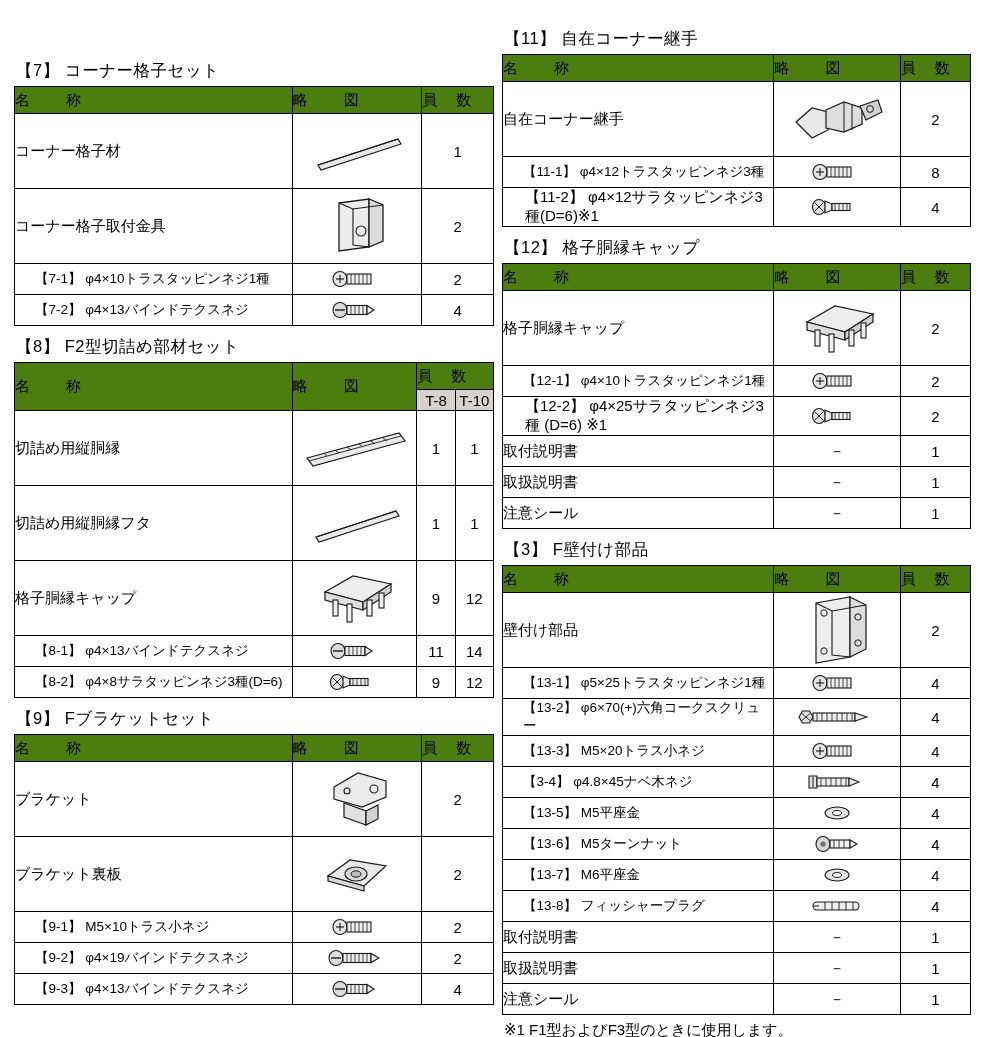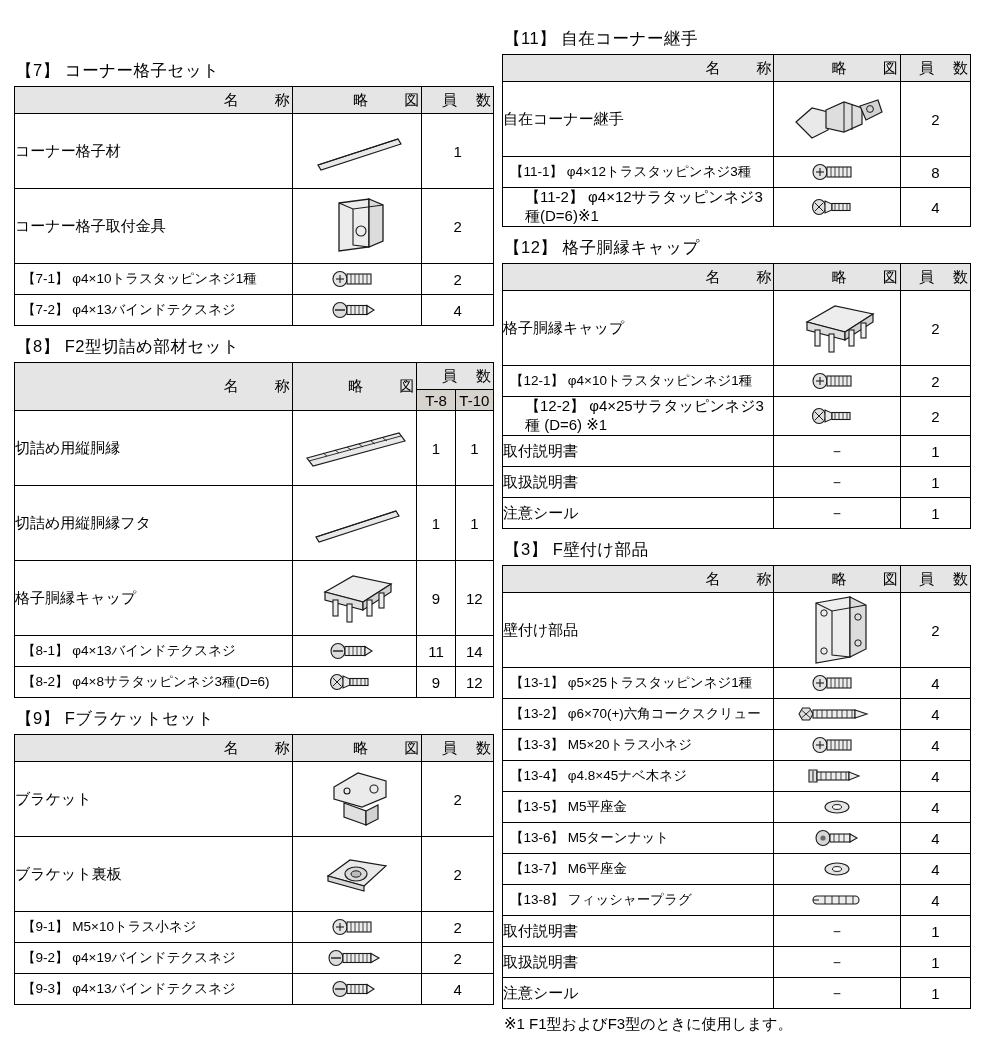--- a/index.html
+++ b/index.html
@@ -30,35 +30,35 @@
     background:#fff;
   }
   table.parts td,table.parts th{
     border:1px solid #000;
     padding:0;
     font-weight:normal;
     font-size:15px;
     vertical-align:middle;
   }
   .hdr td{
-    background:#e5e5e5;
-    text-align:right;
+    background:#4d7c0f;
+    text-align:left;
     height:26px;
     font-size:15.5px;
     letter-spacing:2px;
   }
   .name-cell{
     padding-left:10px;
     font-size:15.5px;
     height:30px;
   }
   .name-cell.big{height:74px;}
   .name-cell.small{
     font-size:13.5px;
-    padding-left:7px;
+    padding-left:20px;
   }
   .name-cell.xsmall{
     font-size:15px;
     padding-left:22px;
   }
   .qty{
     text-align:center;
     font-size:16px;
   }
   .dash{text-align:center;font-size:15px;}
@@ -618,21 +618,21 @@
                     <line x1="29" y1="5" x2="29" y2="15"></line>
           <line x1="33" y1="5" x2="33" y2="15"></line>
                     <line x1="37" y1="5" x2="37" y2="15"></line>
           <line x1="41" y1="5" x2="41" y2="15"></line>
         </g>
       </svg>
               </td>
               <td class="qty">4</td>
             </tr>
             <tr>
-              <td class="name-cell small">【13-4】 φ4.8×45ナベ木ネジ</td>
+              <td class="name-cell small">【3-4】 φ4.8×45ナベ木ネジ</td>
               <td class="fig">
                 <svg width="72" height="20" viewBox="0 0 72 20">
         <path d="M8 4 L16 4 L16 16 L8 16 Z" fill="#e2e2e2" stroke="#1a1a1a" stroke-width="1.1"></path>
         <line x1="12" y1="5" x2="12" y2="15" stroke="#1a1a1a" stroke-width="1"></line>
         <rect x="16" y="6" width="32" height="8" fill="#ededed" stroke="#1a1a1a" stroke-width="1.1"></rect>
         <polygon points="48,6 48,14 58,10" fill="#ededed" stroke="#1a1a1a" stroke-width="1.1"></polygon>
         <g stroke="#1a1a1a" stroke-width=".8">
           <line x1="20" y1="6" x2="20" y2="14"></line>
                     <line x1="25" y1="6" x2="25" y2="14"></line>
           <line x1="30" y1="6" x2="30" y2="14"></line>

